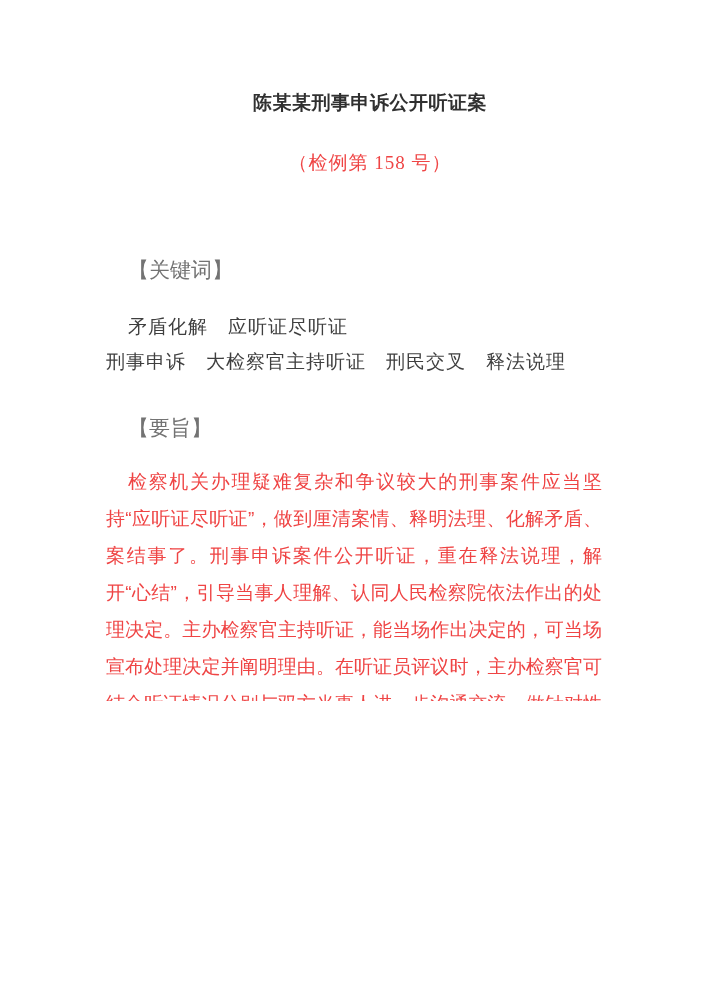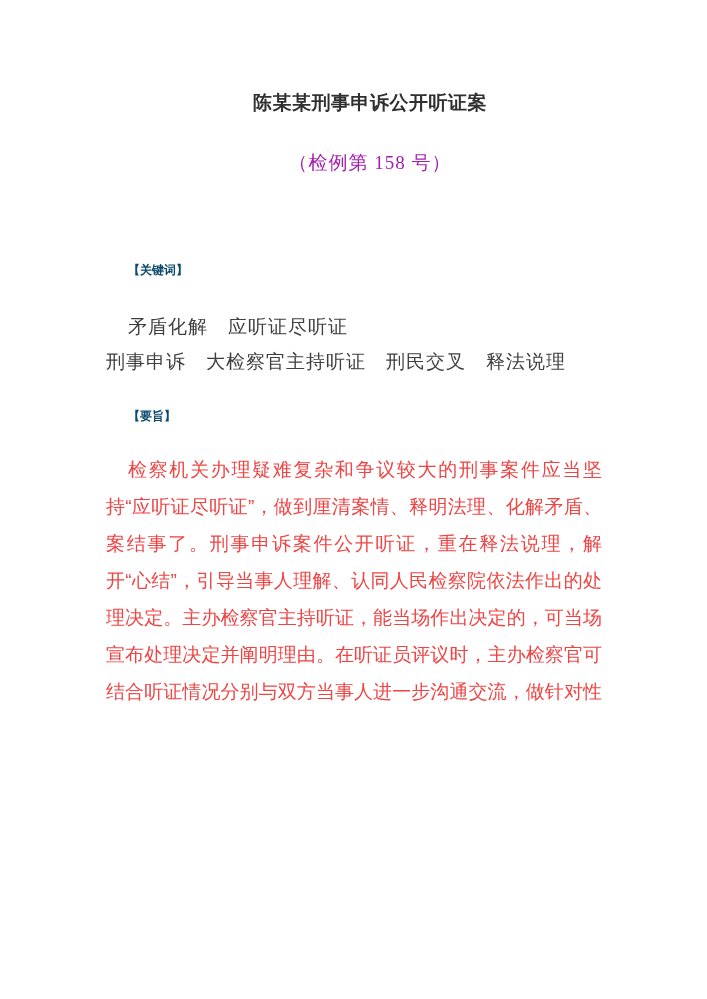--- a/index.html
+++ b/index.html
@@ -26,33 +26,33 @@
     text-align: center;
     color: #303030;
     letter-spacing: 0.5px;
   }
   .doc-subtitle {
     margin: 30px 0 0 0;
     font-size: 19px;
     line-height: 30px;
     text-align: center;
     font-family: "Liberation Serif", serif;
-    color: #a21caf;
+    color: #ef4444;
     letter-spacing: 1px;
   }
   .sec-heading {
     margin: 0;
-    font-size: 12px;
-    font-weight: bold;
+    font-size: 21px;
+    font-weight: normal;
     line-height: 30px;
     text-indent: 22px;
-    color: #0c4a6e;
+    color: #737373;
   }
   .sec-heading.kw    { margin-top: 77px; }
-  .sec-heading.gist  { margin-top: 22px; }
+  .sec-heading.gist  { margin-top: 34px; }
   .sec-heading.facts { margin-top: 12px; }
   .keywords {
     margin-top: 24px;
     font-size: 19px;
     line-height: 35px;
     letter-spacing: 1px;
   }
   .kw-row:first-child { text-indent: 22px; }
   .body-para {
     margin: 20px 0 0 0;

